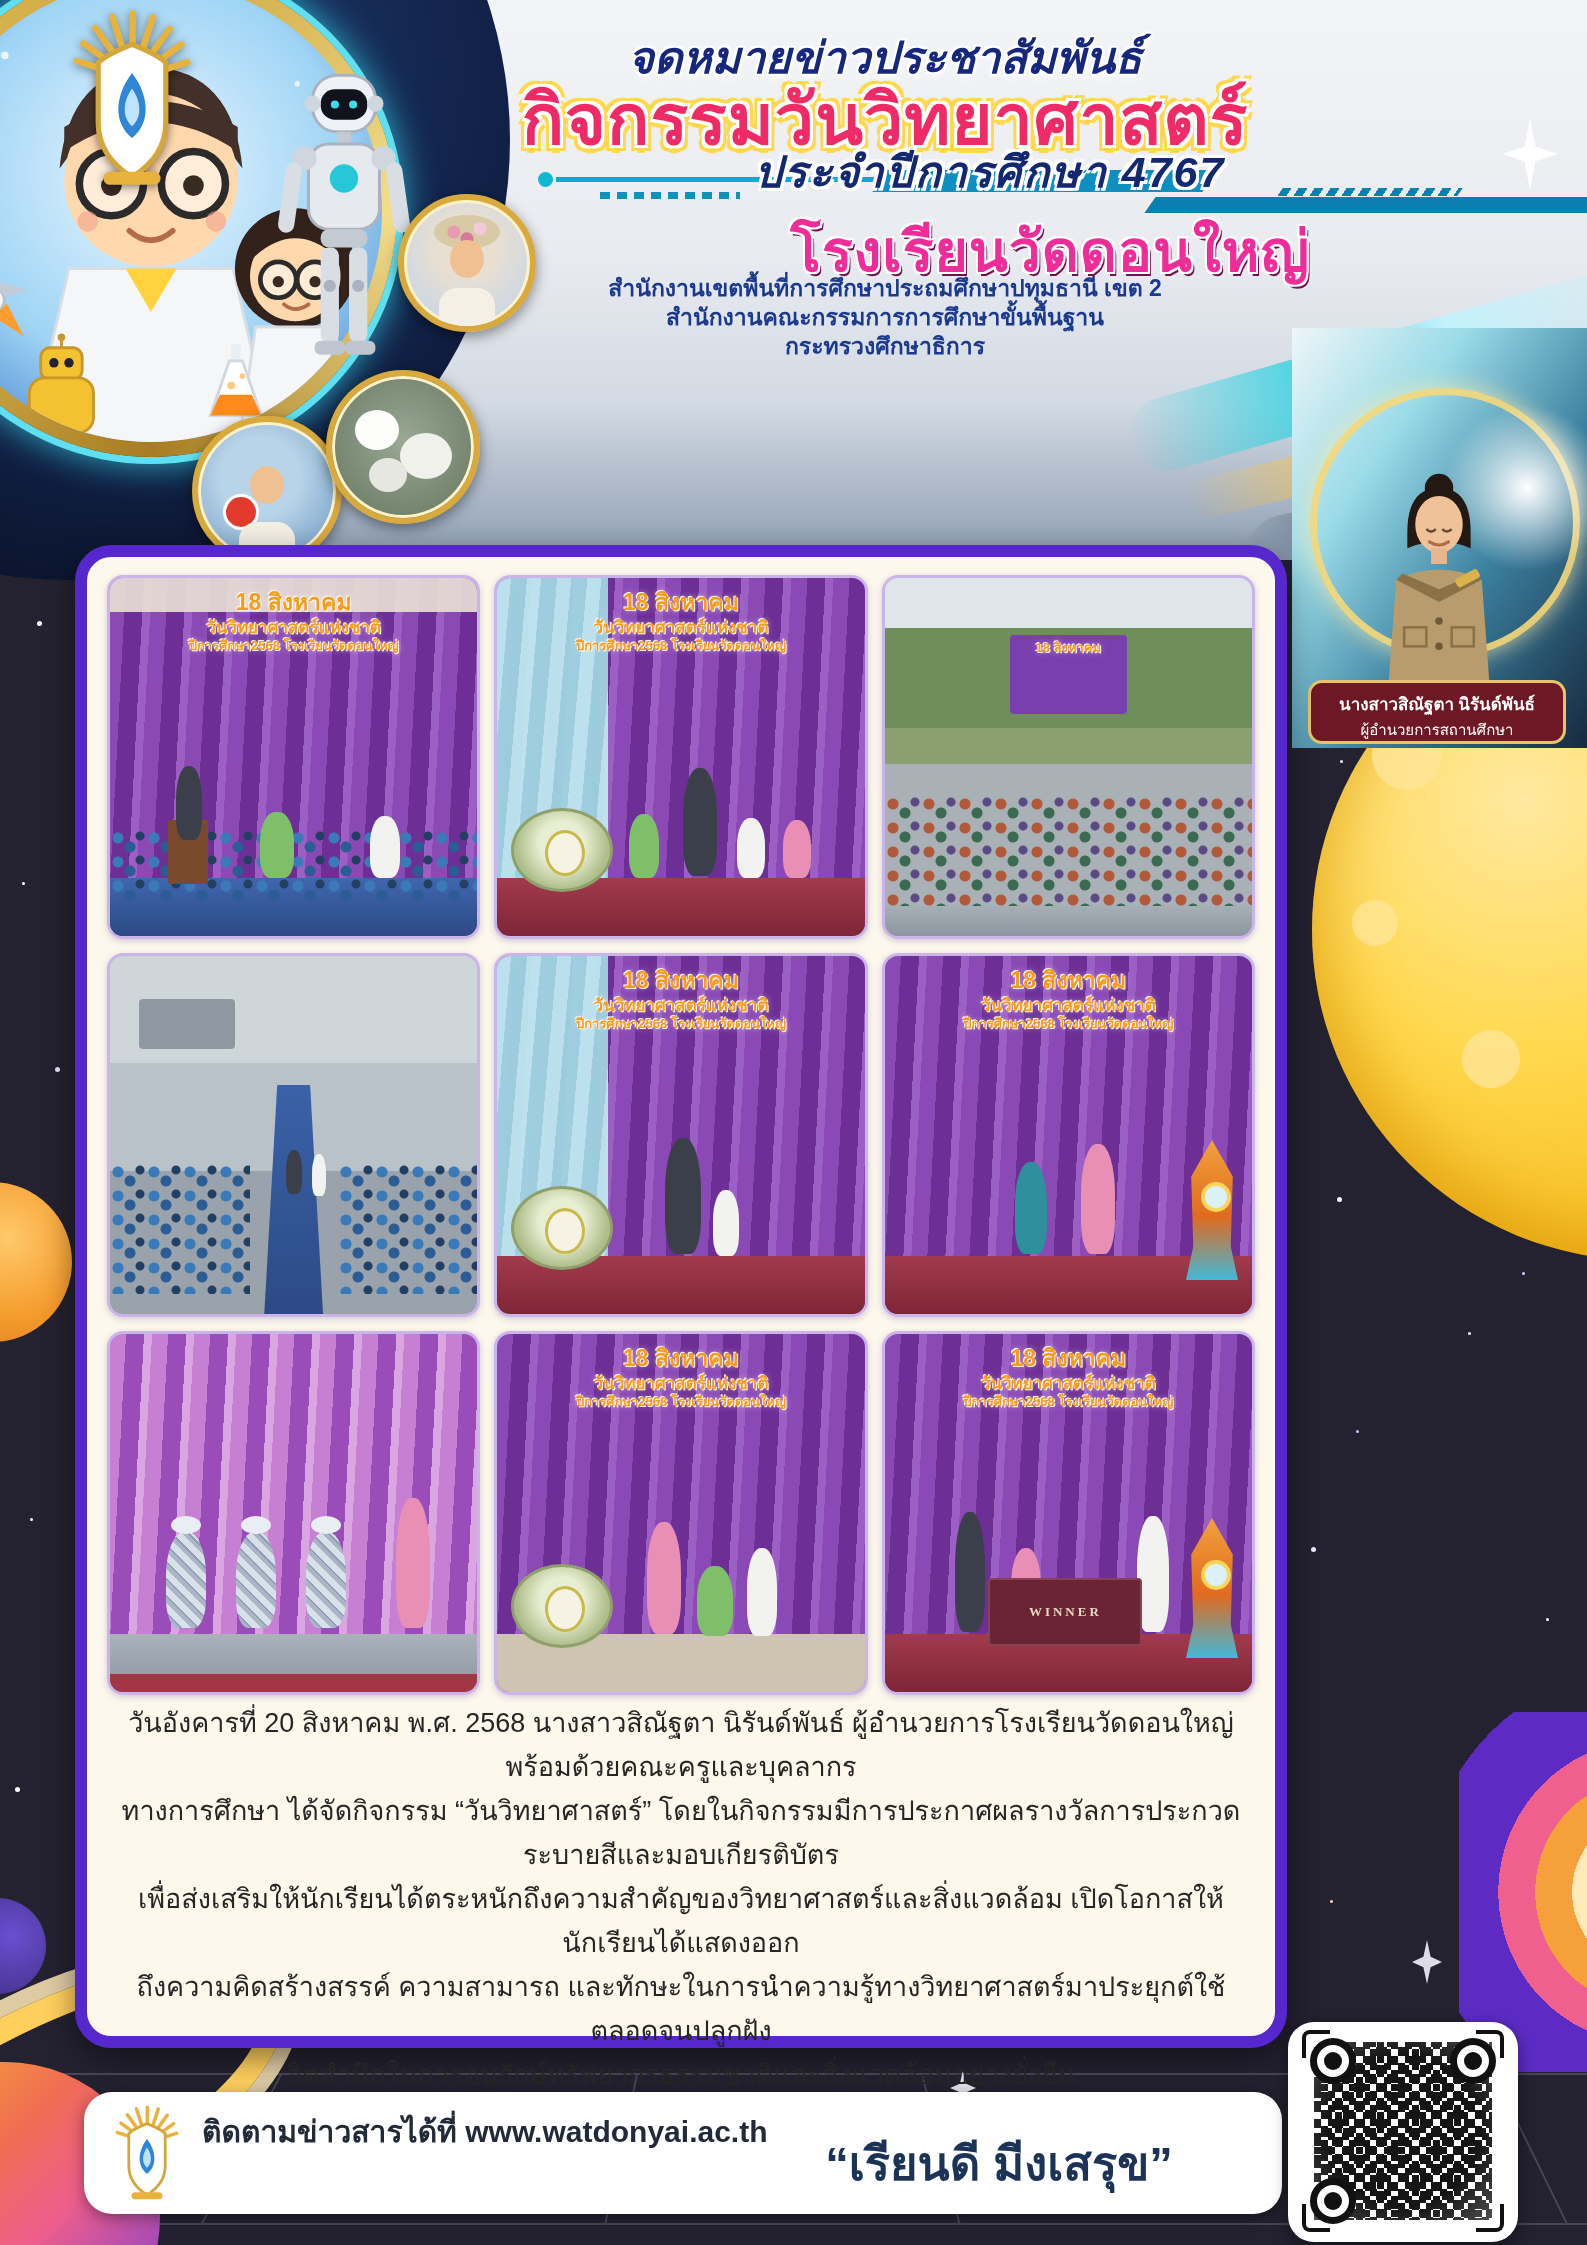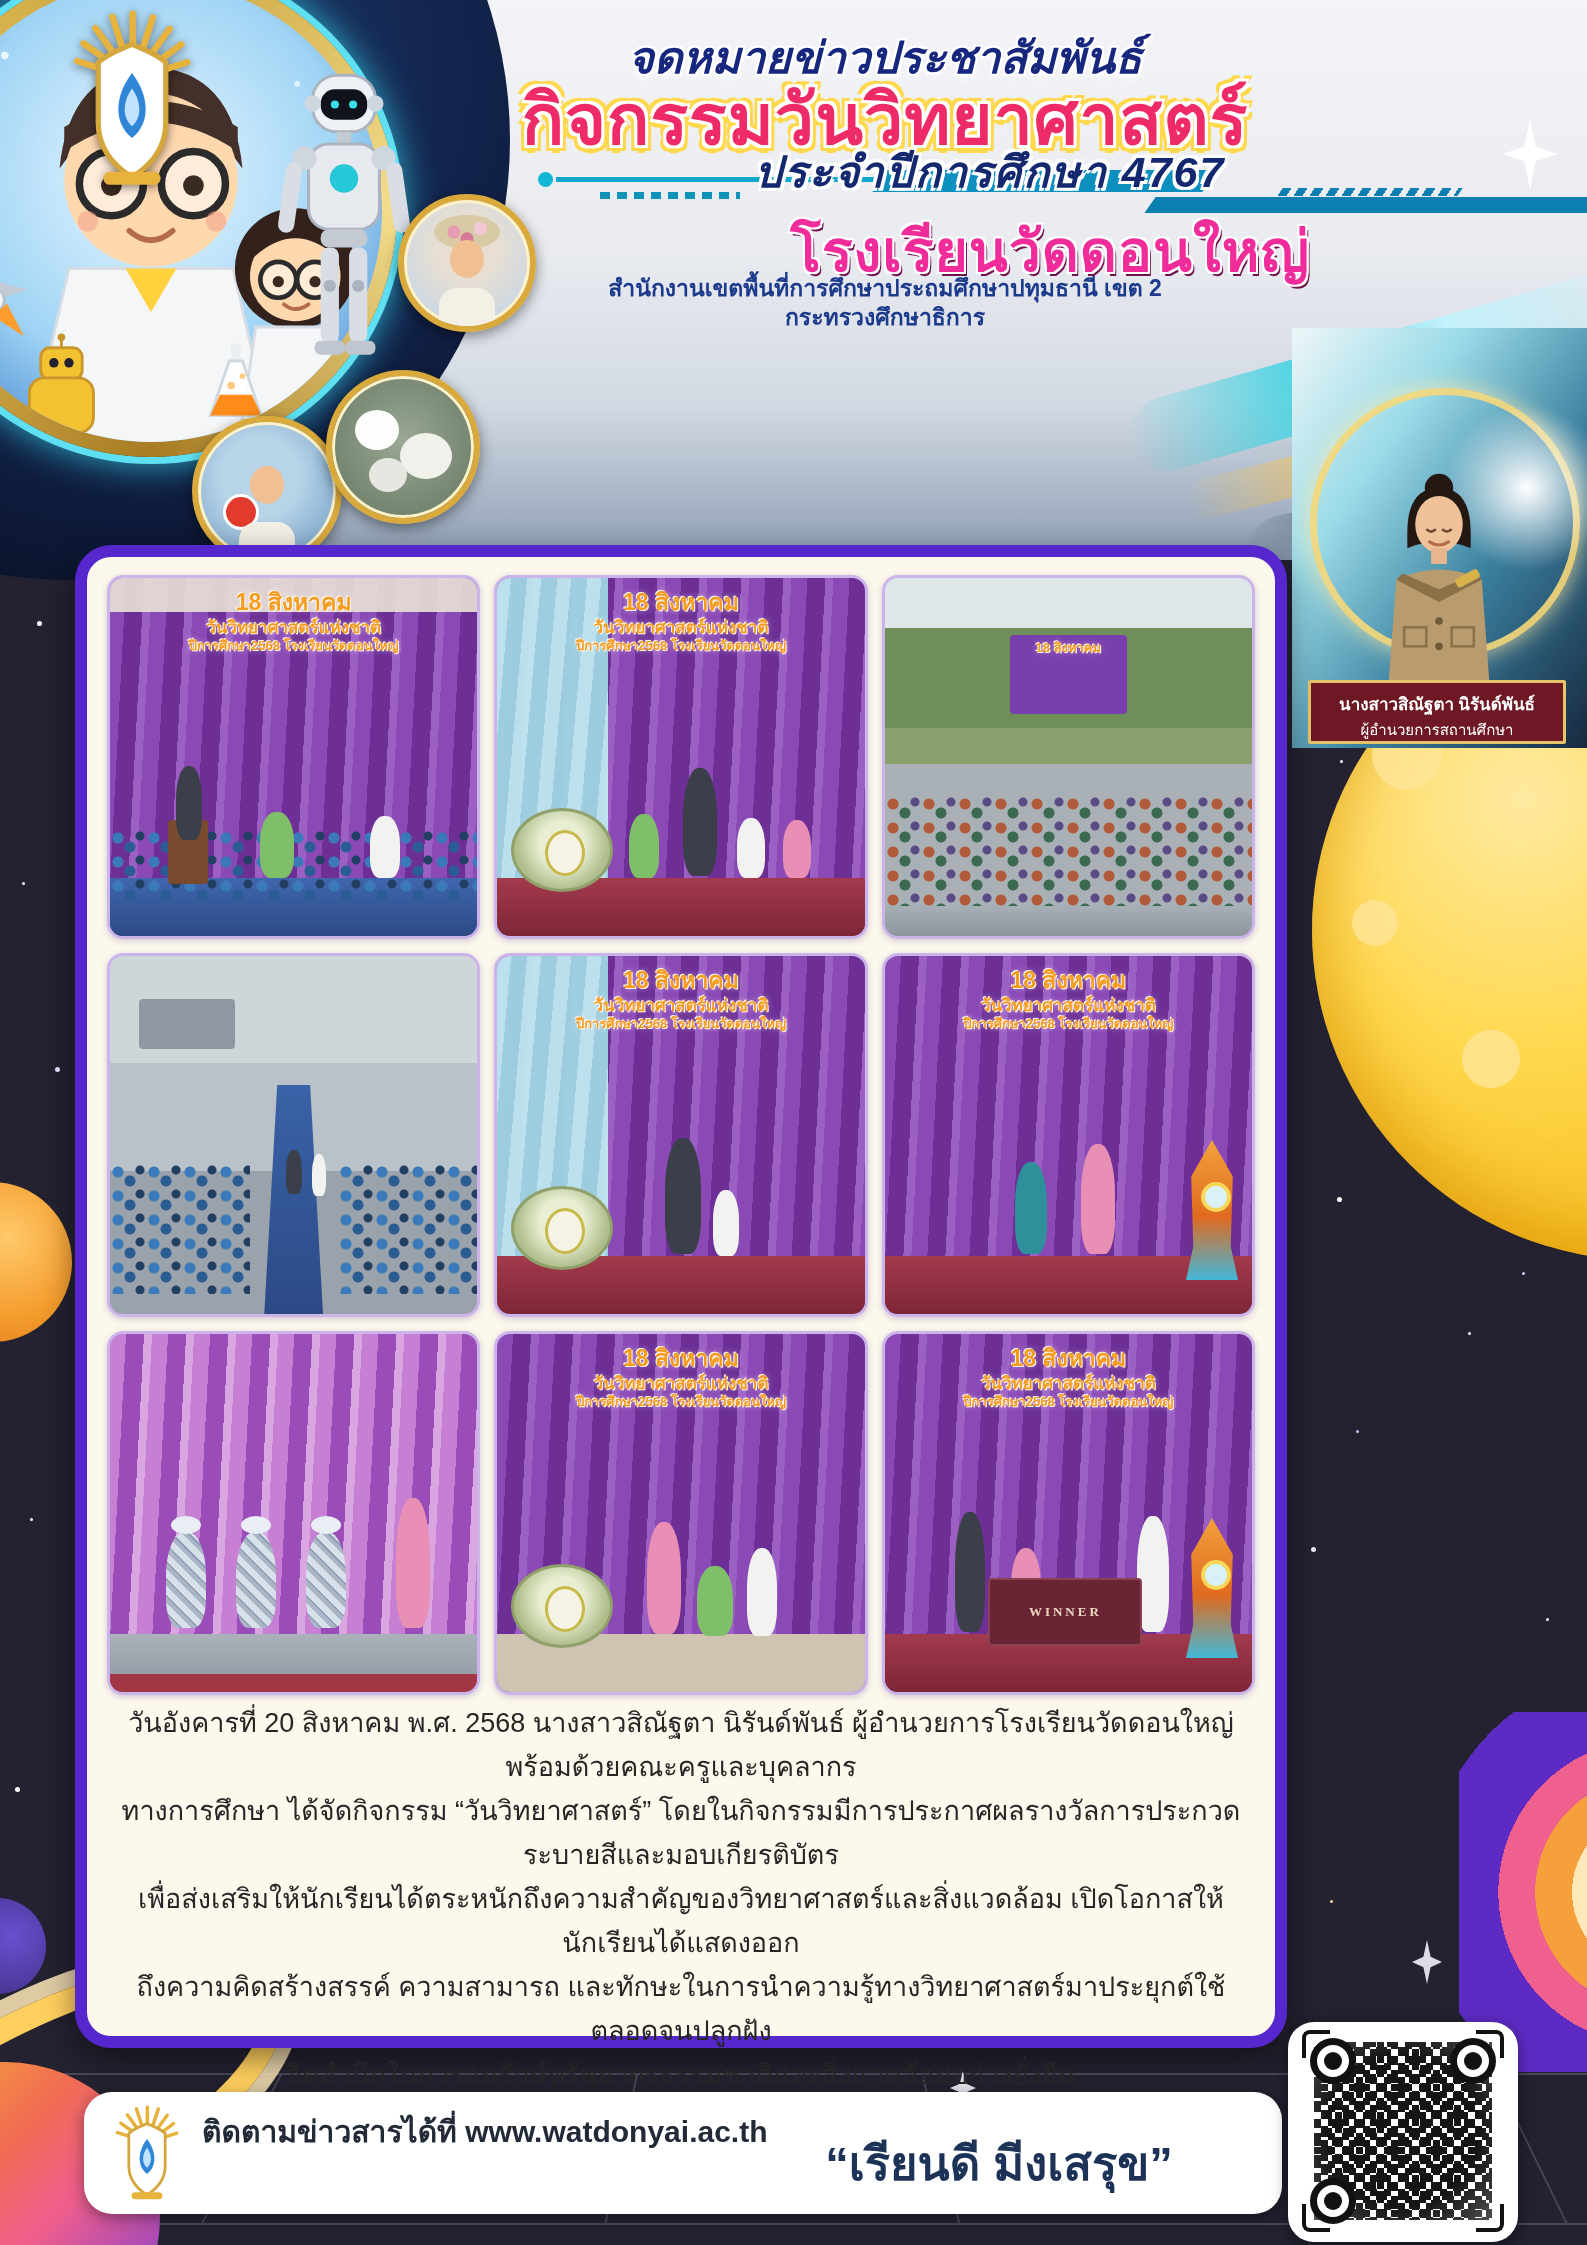--- a/index.html
+++ b/index.html
@@ -115,21 +115,21 @@
   .bubble .cotton2{position:absolute;left:48%;top:40%;width:52px;height:46px;border-radius:50%;background:#f1f1ec;}
   .bubble .cotton3{position:absolute;left:26%;top:58%;width:38px;height:34px;border-radius:50%;background:#e7e7e1;}
 
   .director-card{position:absolute;left:1292px;top:328px;width:295px;height:420px;overflow:hidden;
     background:linear-gradient(125deg,#eef6f8 0%,#9adbe8 30%,#3a7f9e 62%,#17293f 100%);}
   .director-card .halo{position:absolute;left:18px;top:60px;width:256px;height:256px;border-radius:50%;
     border:7px solid rgba(246,216,122,.9);box-shadow:0 0 24px rgba(255,235,170,.8);}
   .director-card .d-glow{position:absolute;right:-30px;top:70px;width:180px;height:180px;border-radius:50%;
     background:radial-gradient(circle,#ffffff 0%,rgba(255,255,255,0) 65%);}
   .director-card svg.person{position:absolute;left:52px;bottom:0;width:190px;height:292px;}
-  .director-badge{position:absolute;left:16px;top:352px;width:252px;height:58px;border-radius:2px;
+  .director-badge{position:absolute;left:16px;top:352px;width:252px;height:58px;border-radius:14px;
     background:#6d1824;border:3px solid #e7c36a;color:#fff;text-align:center;
     font-family:"Liberation Serif","DejaVu Serif",serif;}
   .director-badge .l1{font-size:17px;font-weight:700;margin-top:7px;}
   .director-badge .l2{font-size:15px;margin-top:1px;}
 
   
   .panel{position:absolute;left:75px;top:545px;width:1212px;height:1503px;z-index:5;
     background:#fcf8ec;border:12px solid #5627cc;border-radius:36px;box-sizing:border-box;
     box-shadow:0 10px 30px rgba(0,0,0,.45);}
   .photo-grid{position:absolute;left:20px;top:18px;width:1148px;
@@ -277,20 +277,21 @@
     <div class="tech t-band"></div>
     <div class="tech t-band2"></div>
     <div class="tech t-dash2"></div>
 
     <div class="newsletter-label">จดหมายข่าวประชาสัมพันธ์</div>
     <div class="main-title">กิจกรรมวันวิทยาศาสตร์</div>
     <div class="year-banner">ประจำปีการศึกษา 4767</div>
     <div class="school-name">โรงเรียนวัดดอนใหญ่</div>
     <div class="org-lines">
       <div>สำนักงานเขตพื้นที่การศึกษาประถมศึกษาปทุมธานี เขต 2</div>
+      <div>สำนักงานคณะกรรมการการศึกษาขั้นพื้นฐาน</div>
       <div>กระทรวงศึกษาธิการ</div>
     </div>
 
     <div class="portal">
       <div class="portal-inner">
         <svg viewBox="0 0 490 490">
           <circle cx="90" cy="80" r="4" fill="#fff" opacity=".8"></circle>
           <circle cx="400" cy="110" r="3" fill="#fff" opacity=".7"></circle>
           <circle cx="430" cy="220" r="4" fill="#fff" opacity=".6"></circle>
           <g transform="translate(58,320) rotate(-42)">

